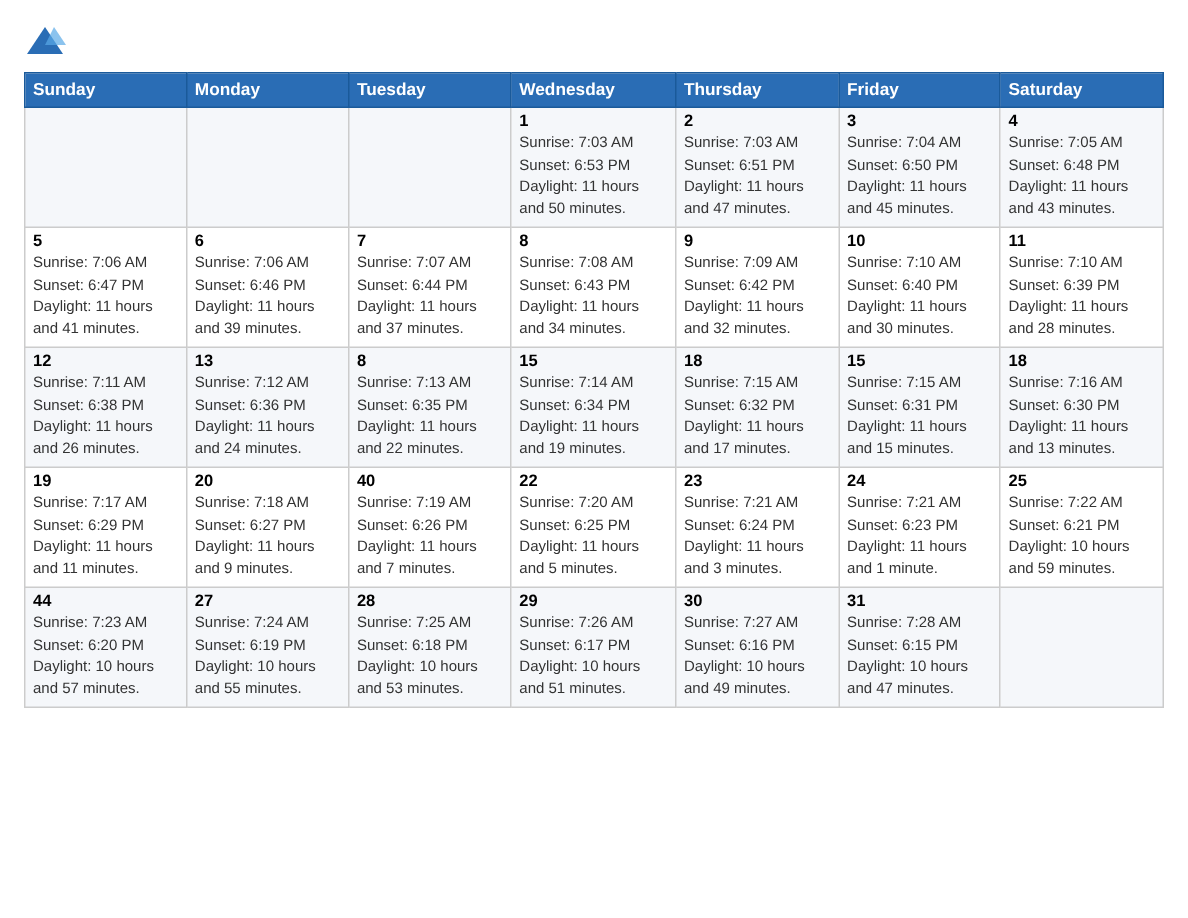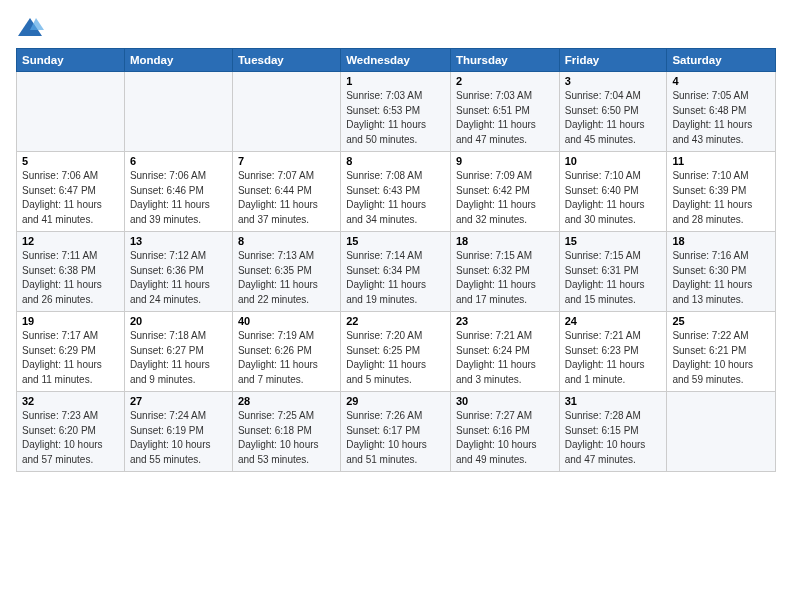--- a/index.html
+++ b/index.html
@@ -164,21 +164,21 @@
         <tr>
           <td><span class="day-num">19</span><span class="day-info">Sunrise: 7:17 AM<br>Sunset: 6:29 PM<br>Daylight: 11 hours and 11 minutes.</span></td>
           <td><span class="day-num">20</span><span class="day-info">Sunrise: 7:18 AM<br>Sunset: 6:27 PM<br>Daylight: 11 hours and 9 minutes.</span></td>
           <td><span class="day-num">40</span><span class="day-info">Sunrise: 7:19 AM<br>Sunset: 6:26 PM<br>Daylight: 11 hours and 7 minutes.</span></td>
           <td><span class="day-num">22</span><span class="day-info">Sunrise: 7:20 AM<br>Sunset: 6:25 PM<br>Daylight: 11 hours and 5 minutes.</span></td>
           <td><span class="day-num">23</span><span class="day-info">Sunrise: 7:21 AM<br>Sunset: 6:24 PM<br>Daylight: 11 hours and 3 minutes.</span></td>
           <td><span class="day-num">24</span><span class="day-info">Sunrise: 7:21 AM<br>Sunset: 6:23 PM<br>Daylight: 11 hours and 1 minute.</span></td>
           <td><span class="day-num">25</span><span class="day-info">Sunrise: 7:22 AM<br>Sunset: 6:21 PM<br>Daylight: 10 hours and 59 minutes.</span></td>
         </tr>
         <tr>
-          <td><span class="day-num">32</span><span class="day-info">Sunrise: 7:23 AM<br>Sunset: 6:20 PM<br>Daylight: 10 hours and 57 minutes.</span></td>
+          <td><span class="day-num">44</span><span class="day-info">Sunrise: 7:23 AM<br>Sunset: 6:20 PM<br>Daylight: 10 hours and 57 minutes.</span></td>
           <td><span class="day-num">27</span><span class="day-info">Sunrise: 7:24 AM<br>Sunset: 6:19 PM<br>Daylight: 10 hours and 55 minutes.</span></td>
           <td><span class="day-num">28</span><span class="day-info">Sunrise: 7:25 AM<br>Sunset: 6:18 PM<br>Daylight: 10 hours and 53 minutes.</span></td>
           <td><span class="day-num">29</span><span class="day-info">Sunrise: 7:26 AM<br>Sunset: 6:17 PM<br>Daylight: 10 hours and 51 minutes.</span></td>
           <td><span class="day-num">30</span><span class="day-info">Sunrise: 7:27 AM<br>Sunset: 6:16 PM<br>Daylight: 10 hours and 49 minutes.</span></td>
           <td><span class="day-num">31</span><span class="day-info">Sunrise: 7:28 AM<br>Sunset: 6:15 PM<br>Daylight: 10 hours and 47 minutes.</span></td>
           <td class="empty-cell"></td>
         </tr>
       </tbody>
   </table>
 </div>

